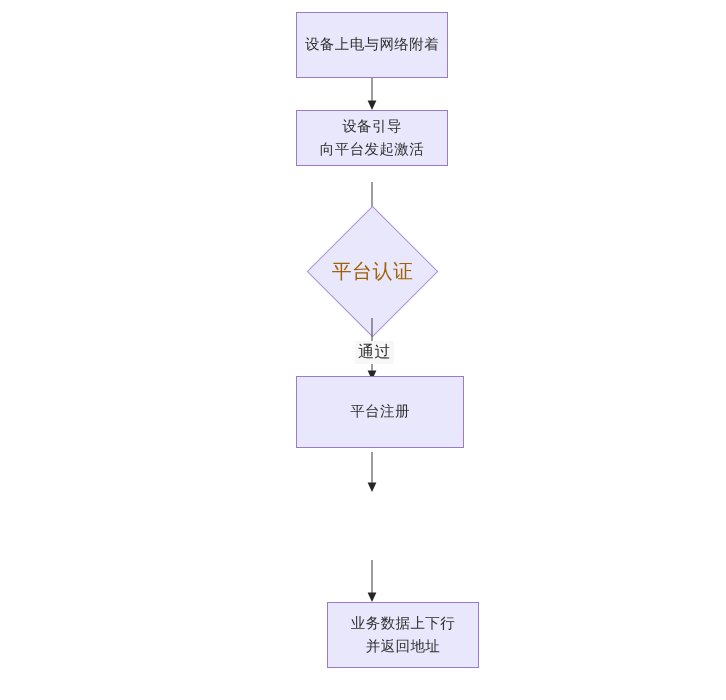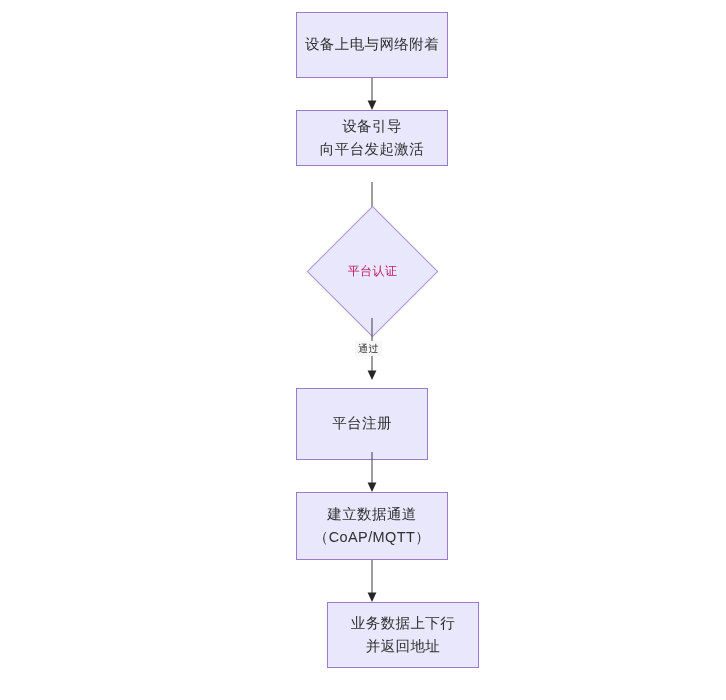--- a/index.html
+++ b/index.html
@@ -51,22 +51,22 @@
     border: 1.5px solid #ab92db;
     box-sizing: border-box;
     transform: rotate(45deg);
   }
   .decision .dia-label {
     position: absolute;
     inset: 0;
     display: flex;
     align-items: center;
     justify-content: center;
-    color: #be185d;
-    font-size: 12px;
+    color: #a16207;
+    font-size: 20px;
     letter-spacing: 0.4px;
     white-space: nowrap;
     font-family: Liberation Serif, serif;
   }
 
   
   .edge {
     position: absolute;
     overflow: visible;
   }
@@ -76,21 +76,21 @@
   }
   .edge polygon {
     fill: #262626;
   }
 
   
   .edge-label {
     position: absolute;
     background: #f7f7f7;
     color: #2f2f2f;
-    font-size: 10px;
+    font-size: 16px;
     letter-spacing: 0.5px;
     line-height: 1.3;
     padding: 1px 3px;
     white-space: nowrap;
     text-align: center;
   }
 </style>
 </head>
 <body>
 
@@ -119,33 +119,29 @@
     <div class="dia"></div>
     <div class="dia-label">平台认证</div>
   </div>
 
   <svg class="edge" style="left:364px; top:318px; width:16px; height:62px;" viewBox="0 0 16 62">
     <line x1="8" y1="0" x2="8" y2="55"></line>
     <polygon points="8,62 3.6,52.5 12.4,52.5"></polygon>
   </svg>
   <div class="edge-label" style="left:355px; top:341px;">通过</div>
 
-  <div class="node" style="left:296px; top:388px; width:132px; height:72px;align-items:center;">
+  <div class="node" style="left:296px; top:376px; width:168px; height:72px;align-items:center;">
     <span class="line">平台注册</span>
   </div>
 
   <svg class="edge" style="left:364px; top:452px; width:16px; height:40px;" viewBox="0 0 16 40">
     <line x1="8" y1="0" x2="8" y2="33"></line>
     <polygon points="8,40 3.6,30.5 12.4,30.5"></polygon>
   </svg>
 
-  <div class="node" style="left:296px; top:492px; width:152px; height:68px;">
-    <span class="line">建立数据通道</span>
-    <span class="line">（CoAP/MQTT）</span>
-  </div>
 
   <svg class="edge" style="left:364px; top:560px; width:16px; height:42px;" viewBox="0 0 16 42">
     <line x1="8" y1="0" x2="8" y2="35"></line>
     <polygon points="8,42 3.6,32.5 12.4,32.5"></polygon>
   </svg>
 
   <div class="node" style="left:296px; top:602px; width:152px; height:66px;margin-left:31px;">
     <span class="line">业务数据上下行</span>
     <span class="line">并返回地址</span>
   </div>

